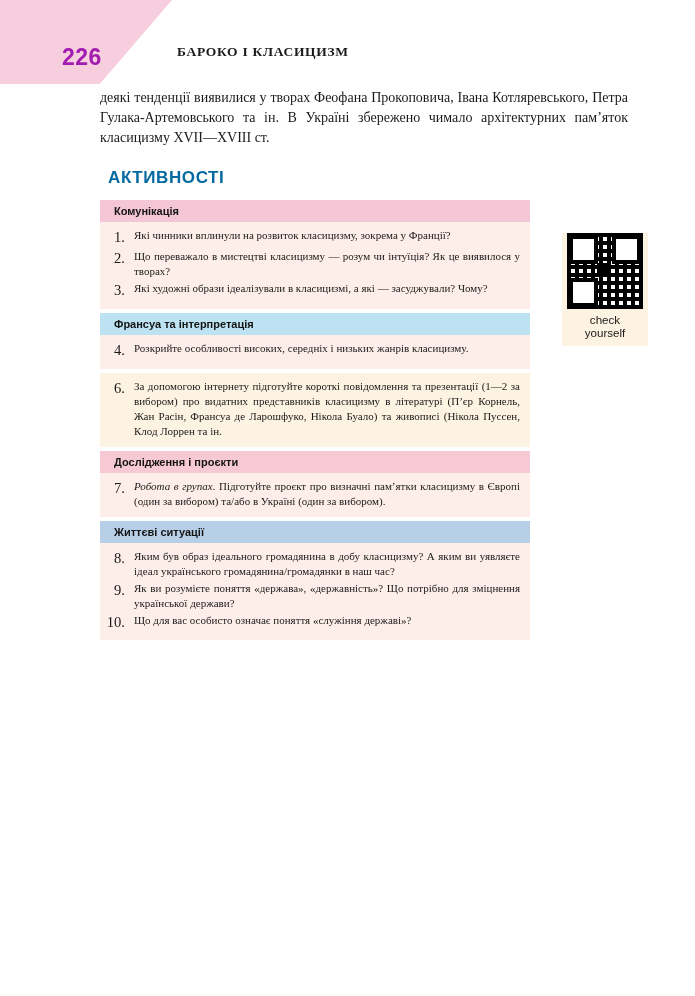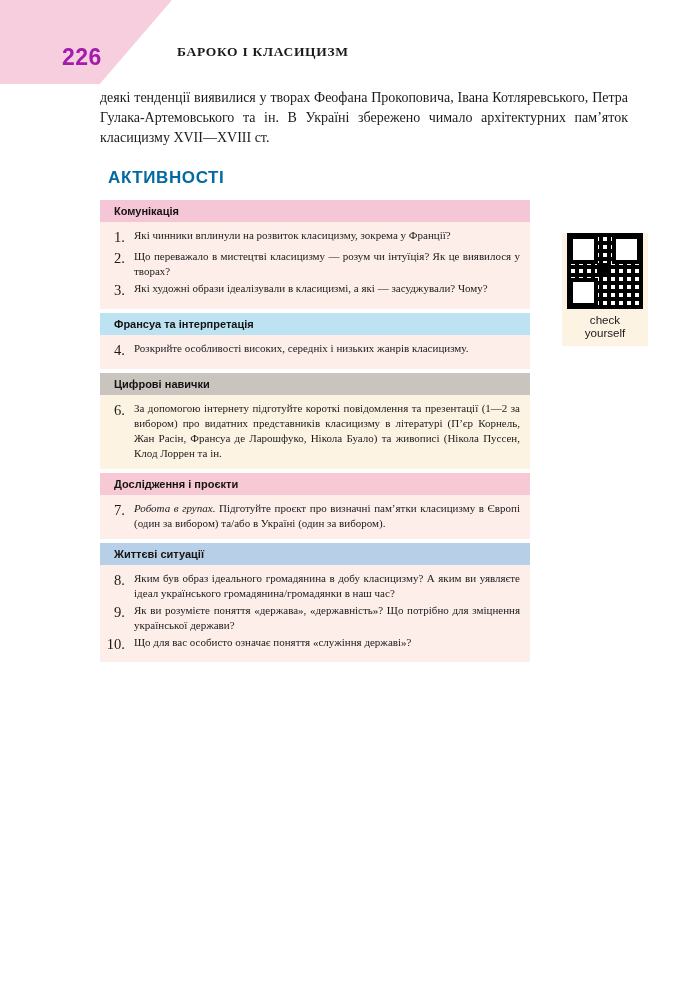--- a/index.html
+++ b/index.html
@@ -231,21 +231,20 @@
       <div class="block">
         <div class="block-head head-blue">Франсуа та інтерпретація</div>
         <div class="qbody ">
           <div class="q">
             <div class="qnum">4.</div>
             <div class="qtext">Розкрийте особливості високих, середніх і низьких жанрів класицизму.</div>
           </div>
         </div>
       </div>
       <div class="block">
-        <div class="block-head head-gray">Цифрові навички</div>
         <div class="qbody cream">
           <div class="q">
             <div class="qnum">6.</div>
             <div class="qtext">За допомогою інтернету підготуйте короткі повідомлення та презентації (1—2 за вибором) про видатних представників класицизму в літературі (П’єр Корнель, Жан Расін, Франсуа де Ларошфуко, Нікола Буало) та живописі (Нікола Пуссен, Клод Лоррен та ін.</div>
           </div>
         </div>
       </div>
       <div class="block">
         <div class="block-head head-rose">Дослідження і проєкти</div>
         <div class="qbody ">

